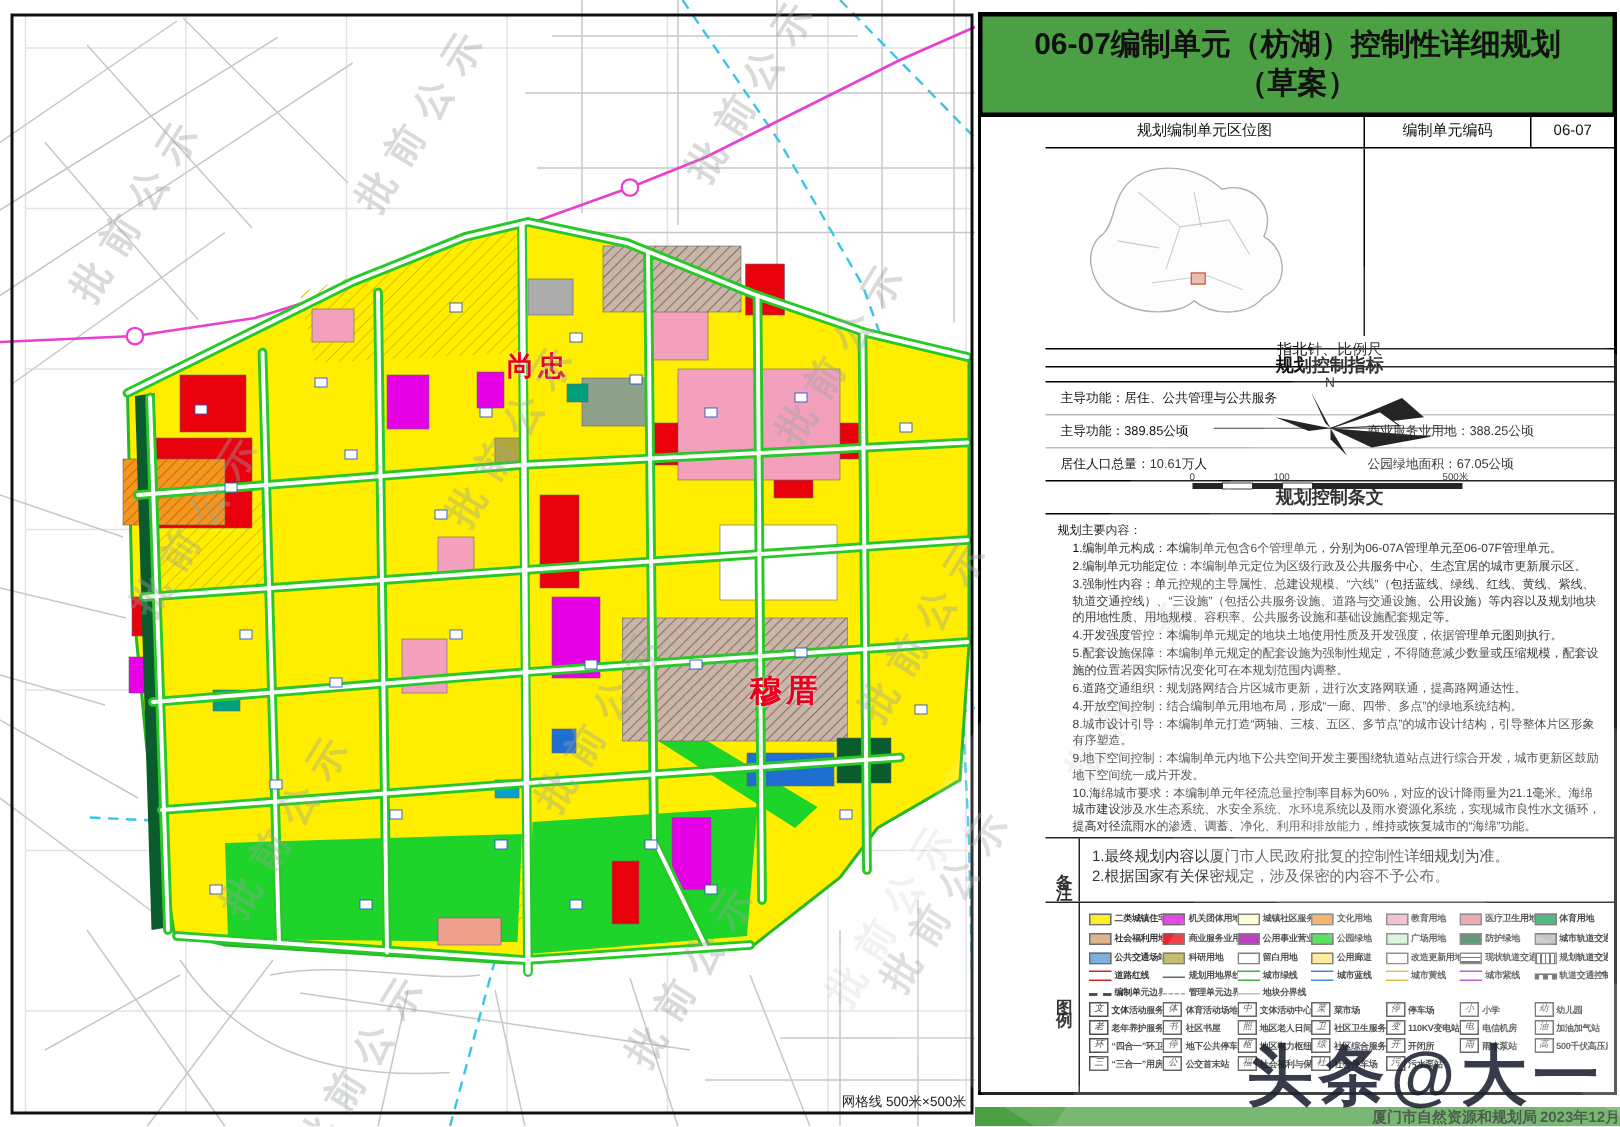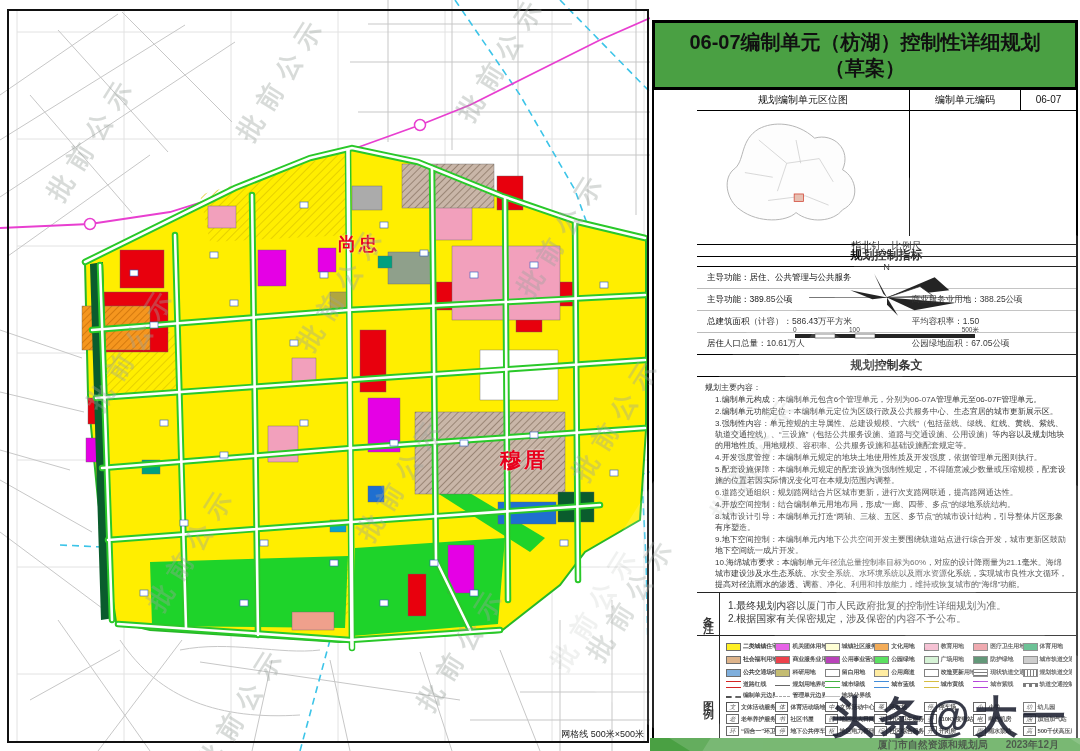--- a/index.html
+++ b/index.html
@@ -18,21 +18,21 @@
   
   .wm{position:absolute;font-size:26px;letter-spacing:10px;color:#9aa39d;
       transform:rotate(-58deg);white-space:nowrap;pointer-events:none;font-weight:bold;}
   .wm.map{opacity:.38;}
   .wm.panel{opacity:.14;}
   .credit{position:absolute;right:10px;bottom:4px;font-size:44px;font-weight:bold;
           color:#1d2130;opacity:.88;letter-spacing:4px;z-index:60;pointer-events:none;}
 
   
   .panel{position:absolute;left:650px;top:0;width:430px;height:751px;background:#fff;}
-  .title-box{margin:20px 2px 0 2px;height:64px;border:3px solid #000;display:flex;
+  .title-box{margin:8px 2px 0 2px;height:64px;border:3px solid #000;display:flex;
              flex-direction:column;justify-content:center;align-items:center;text-align:center;}
   .title-box .t1{font-size:20px;font-weight:bold;line-height:26px;}
   .title-box .t2{font-size:20px;font-weight:bold;line-height:26px;}
   .tbl{margin:0 2px;border:2px solid #000;border-top:none;background:#fff;padding-left:43px;}
   .row{display:flex;border-bottom:1px solid #000;}
   .cell{border-right:1px solid #000;}
   .cell:last-child{border-right:none;}
   .hd-r1{height:20px;line-height:20px;font-size:10px;text-align:center;}
   .c-loc{width:212px;}.c-codelbl{width:110px;}.c-code{flex:1;}
   .hd-r2{height:133px;flex-direction:column;}
@@ -69,21 +69,21 @@
   .ln-yellow{border-color:#c9a800;}
   .ln-purple{border-color:#90c;}
   .ln-rail{border-bottom:none;height:3px;background:repeating-linear-gradient(90deg,#333 0 3px,transparent 3px 6px);}
   .ln-plot{border-bottom:none;height:0;margin-top:2px;}
   .ln-unit{border:none;border-top:2px dashed #333;height:0;margin-top:2px;}
   .ln-mgmt{border:none;border-top:1px dashed #888;height:0;margin-top:2px;}
   .ln-plotline{border:none;border-top:1px solid #aaa;height:0;margin-top:2px;}
   .icb{display:inline-block;width:11px;height:8px;border:0.5px solid #333;background:#fff;
        font-size:6px;line-height:8px;text-align:center;flex:0 0 auto;color:#222;}
   .foot{position:absolute;left:0;bottom:0;width:430px;height:13px;background:#4aa043;
-        display:flex;align-items:center;justify-content:flex-end;gap:18px;padding-right:21px;box-sizing:border-box;
+        display:flex;align-items:center;justify-content:flex-end;gap:2px;padding-right:0;box-sizing:border-box;
         font-size:10px;font-weight:bold;color:#10240f;}
 </style>
 </head>
 <body>
 
 <div id="sheet">
 
   <div class="map-pane">
     <svg width="650" height="751" viewBox="0 0 650 751">
       <defs>
@@ -285,24 +285,20 @@
       <div class="sec-hd">规划控制指标</div>
       <div class="ind">
         <div class="ind-row">
           <div class="ind-l">主导功能：居住、公共管理与公共服务</div>
         </div>
         <div class="ind-row">
           <div class="ind-l">主导功能：389.85公顷</div>
           <div class="ind-r">商业服务业用地：388.25公顷</div>
         </div>
         <div class="ind-row">
-          <div class="ind-l">总建筑面积（计容）：586.43万平方米</div>
-          <div class="ind-r">平均容积率：1.50</div>
-        </div>
-        <div class="ind-row">
           <div class="ind-l">居住人口总量：10.61万人</div>
           <div class="ind-r">公园绿地面积：67.05公顷</div>
         </div>
       </div>
 
       <div class="sec-hd">规划控制条文</div>
       <div class="prov">
         <p>规划主要内容：</p>
         <p class="item">1.编制单元构成：本编制单元包含6个管理单元，分别为06-07A管理单元至06-07F管理单元。</p>
         <p class="item">2.编制单元功能定位：本编制单元定位为区级行政及公共服务中心、生态宜居的城市更新展示区。</p>

